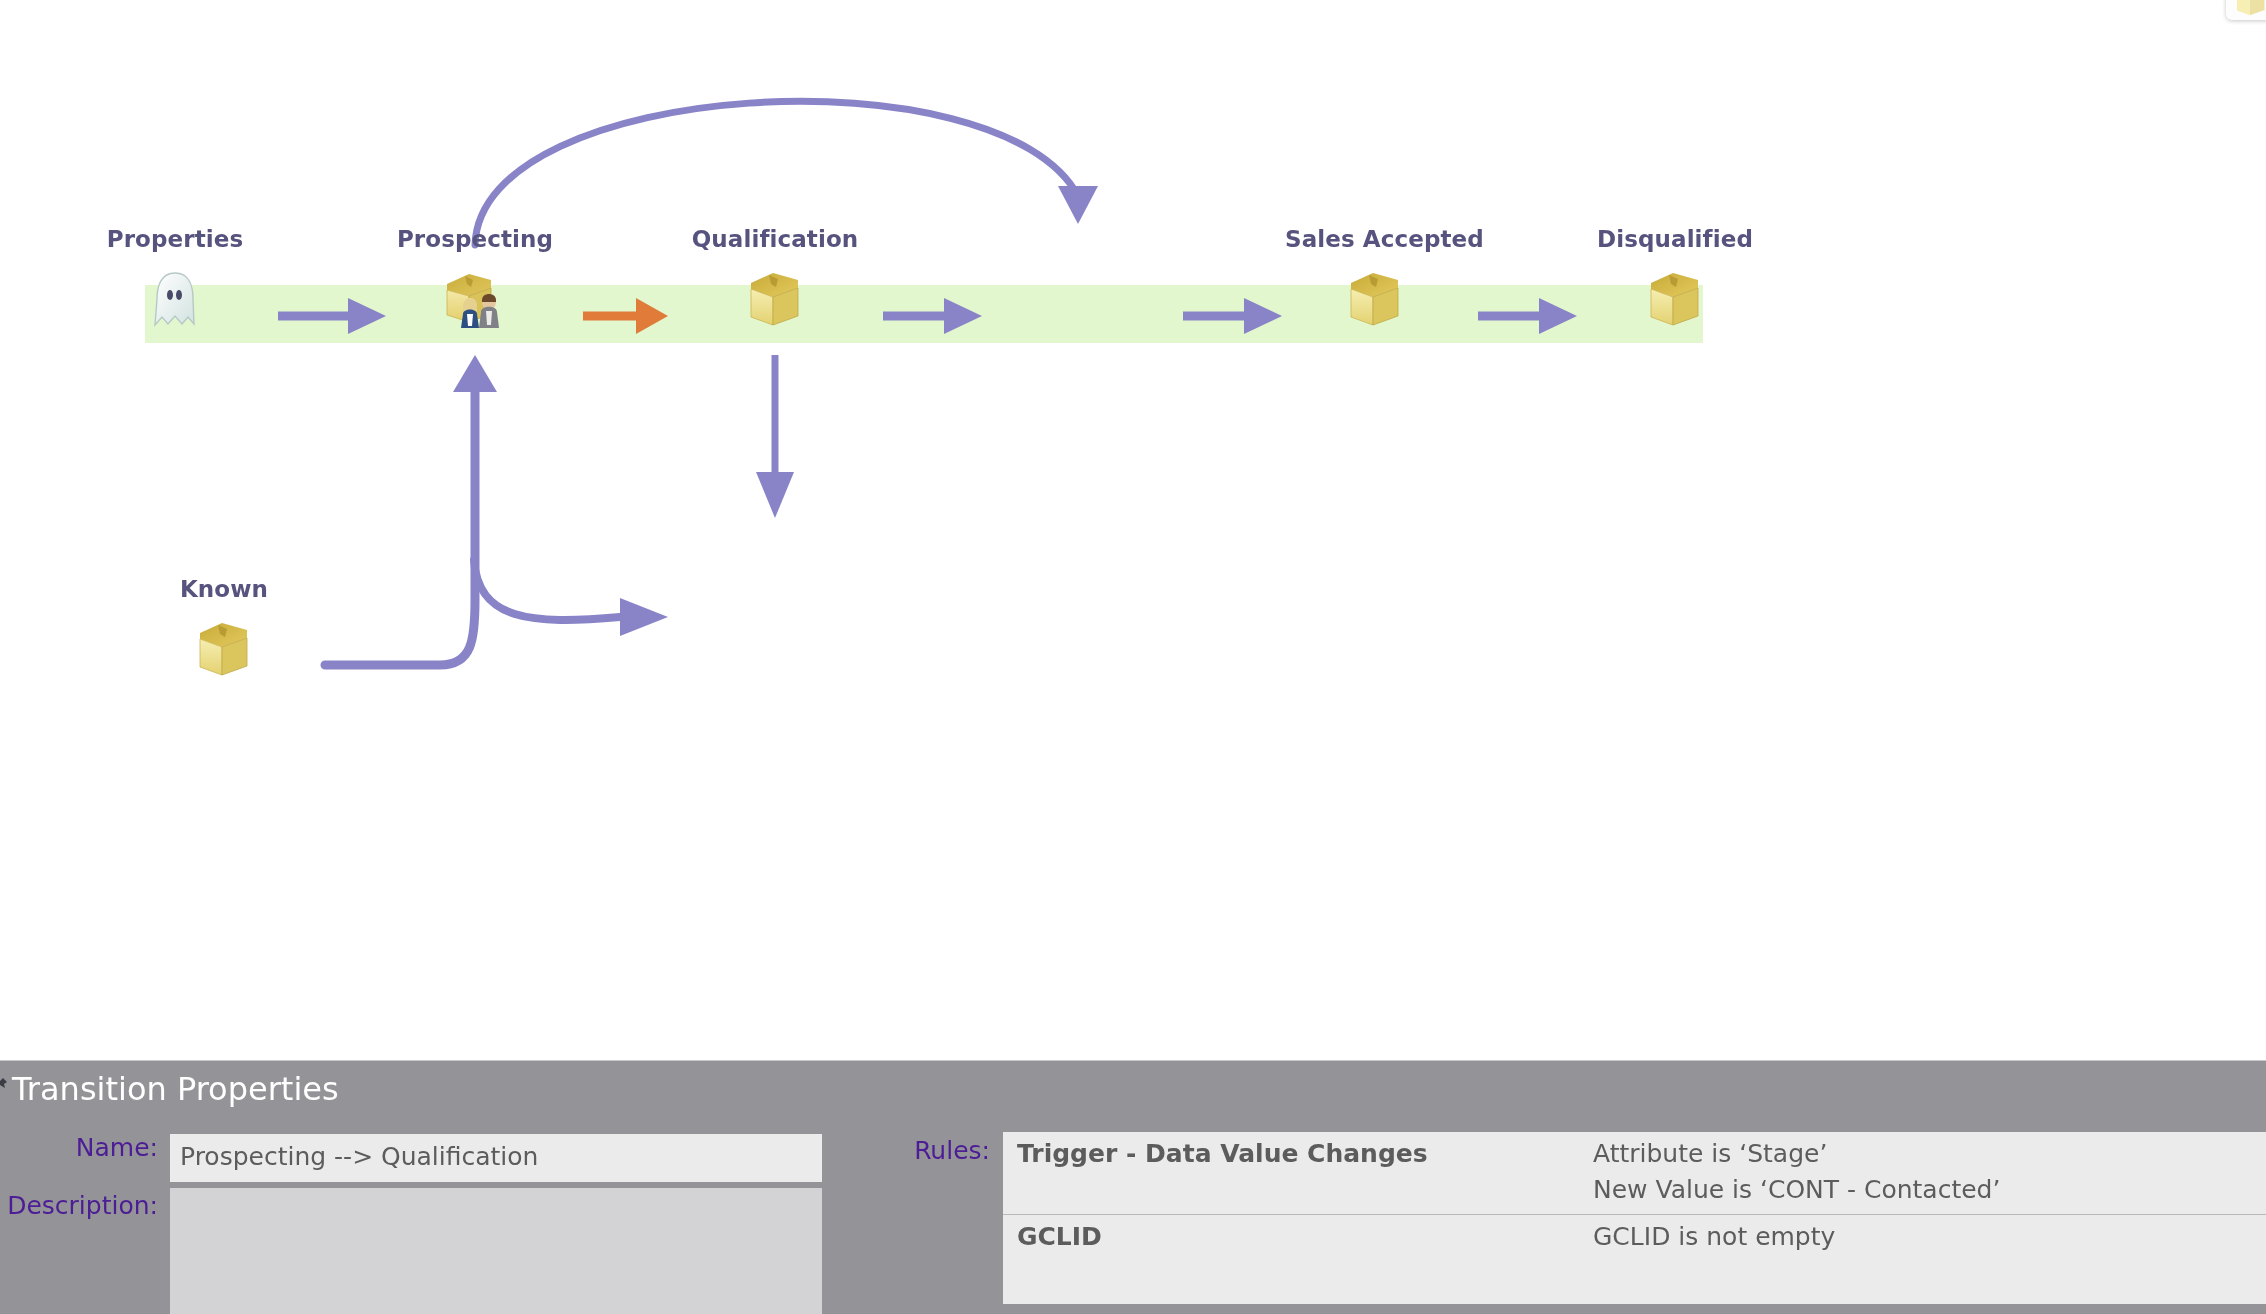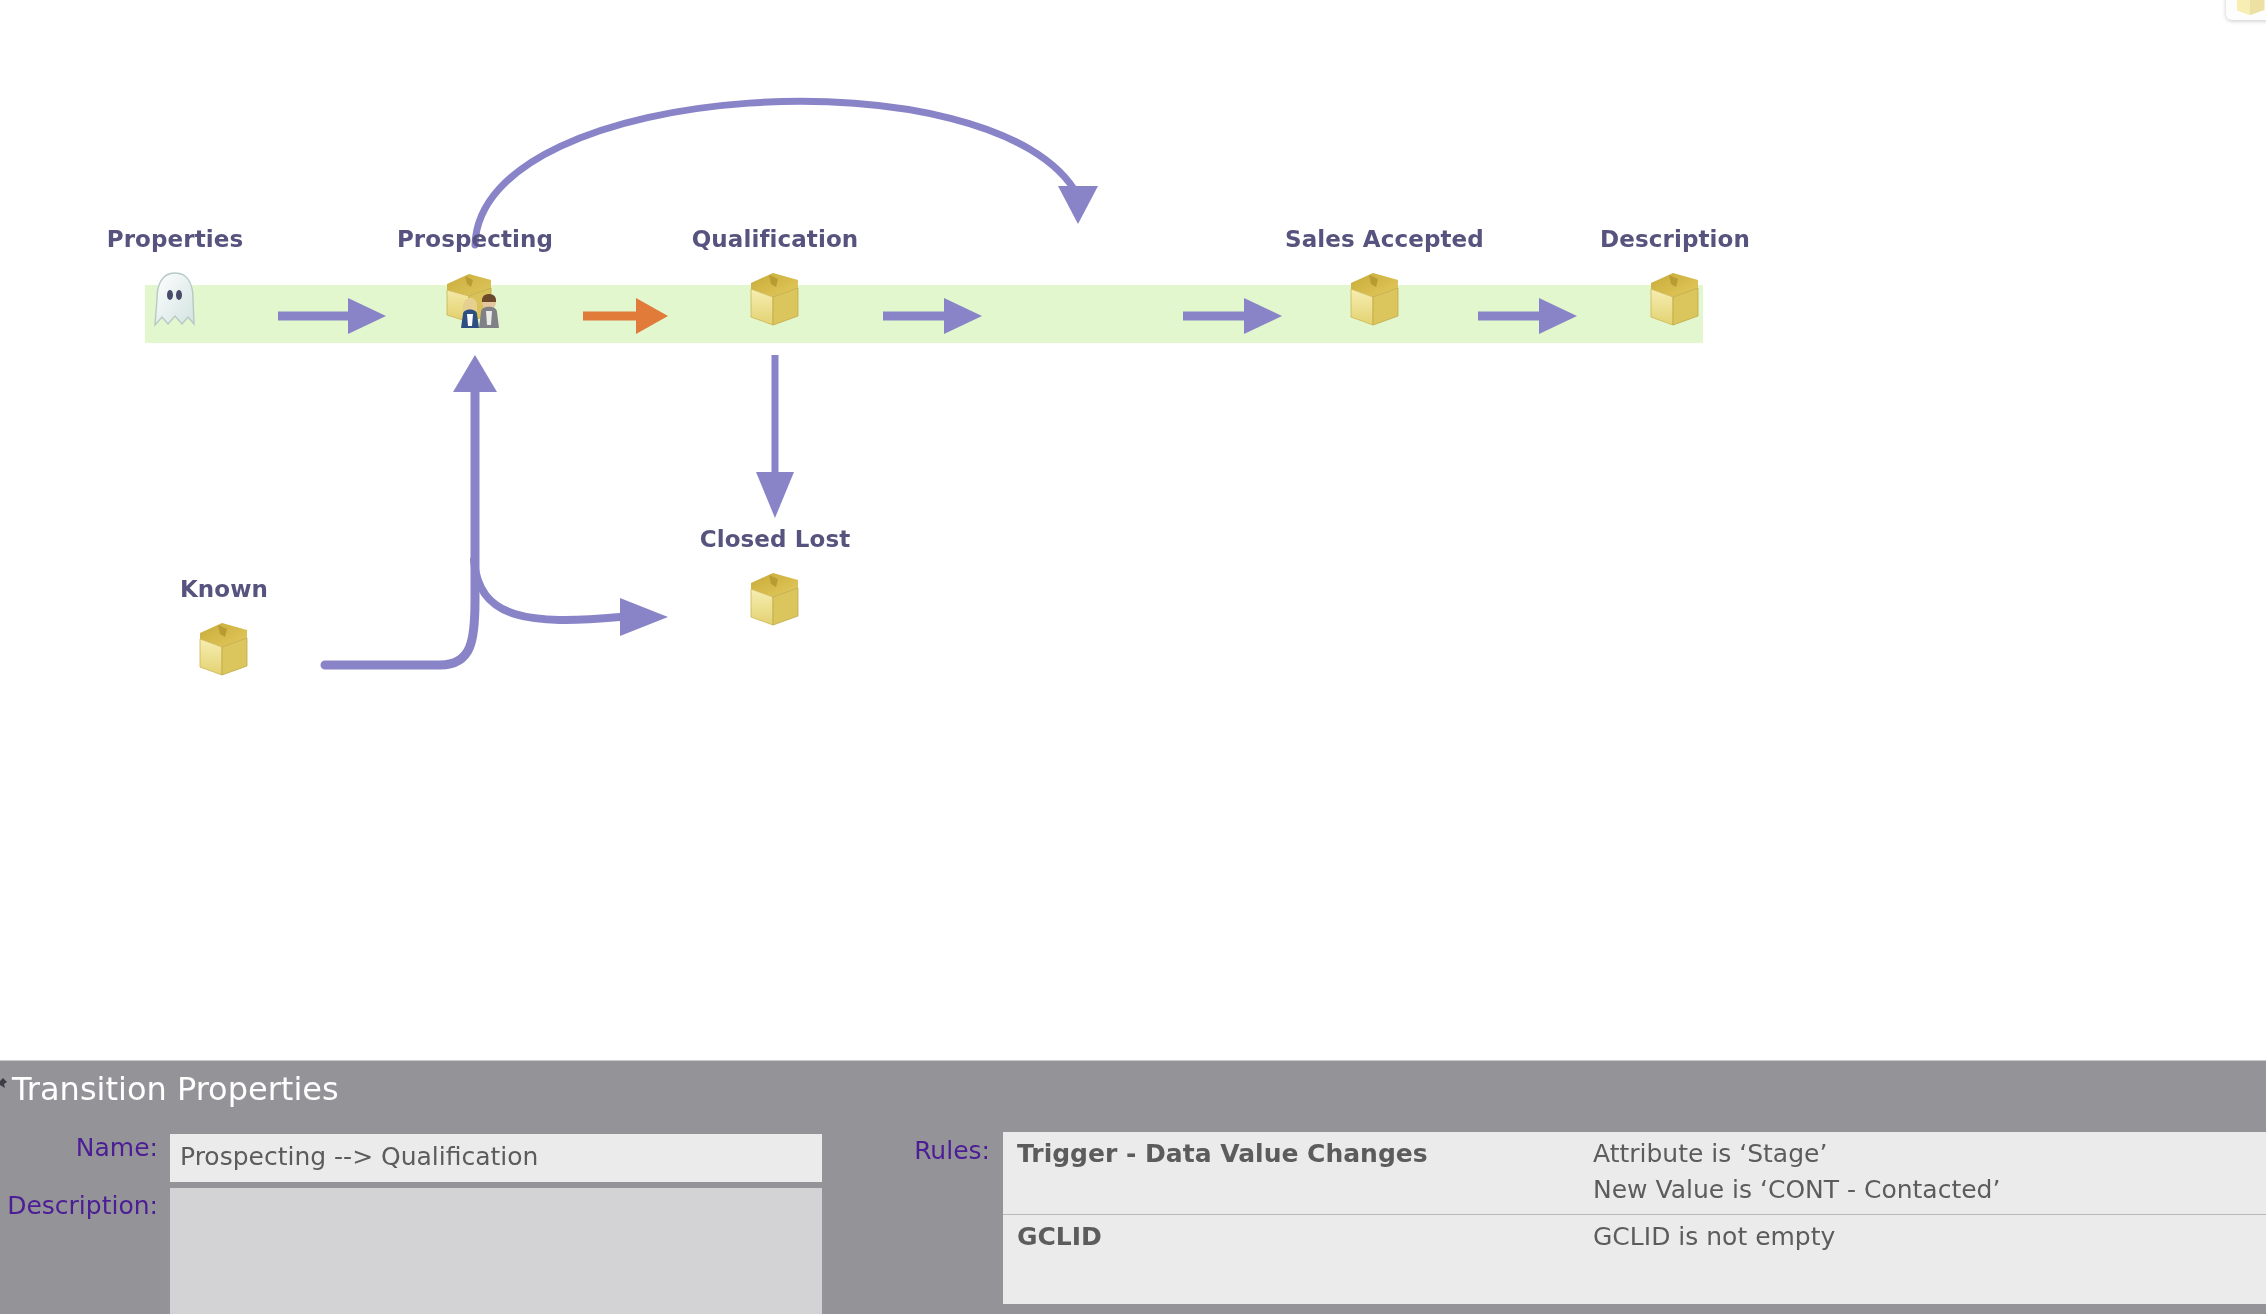--- a/index.html
+++ b/index.html
@@ -317,21 +317,21 @@
       <svg width="58" height="60" viewBox="0 0 58 60">
         <path d="M5,14 L27,4 L52,11 L52,19 L27,28 L5,20 Z" fill="url(#bt)"></path>
         <path d="M5,20 L27,28 L27,56 L5,48 Z" fill="url(#bf)" stroke="#cdb451" stroke-width="0.8"></path>
         <path d="M27,28 L52,19 L52,47 L27,56 Z" fill="#dac65c" stroke="#c1a849" stroke-width="0.8"></path>
         <path d="M23,6 L32,10 L30,18 L25,15 Z" fill="#b89b33"></path>
       </svg>
     </div>
   </div>
 
   <div class="stage" style="left:1585px; top:228px;">
-    <div class="stage-label">Description</div>
+    <div class="stage-label">Disqualified</div>
     <div class="stage-icon">
       <svg width="58" height="60" viewBox="0 0 58 60">
         <path d="M5,14 L27,4 L52,11 L52,19 L27,28 L5,20 Z" fill="url(#bt)"></path>
         <path d="M5,20 L27,28 L27,56 L5,48 Z" fill="url(#bf)" stroke="#cdb451" stroke-width="0.8"></path>
         <path d="M27,28 L52,19 L52,47 L27,56 Z" fill="#dac65c" stroke="#c1a849" stroke-width="0.8"></path>
         <path d="M23,6 L32,10 L30,18 L25,15 Z" fill="#b89b33"></path>
       </svg>
     </div>
   </div>
 
@@ -340,31 +340,20 @@
     <div class="stage-icon">
       <svg width="58" height="60" viewBox="0 0 58 60">
         <path d="M5,14 L27,4 L52,11 L52,19 L27,28 L5,20 Z" fill="url(#bt)"></path>
         <path d="M5,20 L27,28 L27,56 L5,48 Z" fill="url(#bf)" stroke="#cdb451" stroke-width="0.8"></path>
         <path d="M27,28 L52,19 L52,47 L27,56 Z" fill="#dac65c" stroke="#c1a849" stroke-width="0.8"></path>
         <path d="M23,6 L32,10 L30,18 L25,15 Z" fill="#b89b33"></path>
       </svg>
     </div>
   </div>
 
-  <div class="stage" style="left:685px; top:528px;">
-    <div class="stage-label">Closed Lost</div>
-    <div class="stage-icon">
-      <svg width="58" height="60" viewBox="0 0 58 60">
-        <path d="M5,14 L27,4 L52,11 L52,19 L27,28 L5,20 Z" fill="url(#bt)"></path>
-        <path d="M5,20 L27,28 L27,56 L5,48 Z" fill="url(#bf)" stroke="#cdb451" stroke-width="0.8"></path>
-        <path d="M27,28 L52,19 L52,47 L27,56 Z" fill="#dac65c" stroke="#c1a849" stroke-width="0.8"></path>
-        <path d="M23,6 L32,10 L30,18 L25,15 Z" fill="#b89b33"></path>
-      </svg>
-    </div>
-  </div>
 
   <div id="corner-chip">
     <svg class="mini-box" width="34" height="36" viewBox="0 0 58 60">
       <path d="M5,14 L27,4 L52,11 L52,19 L27,28 L5,20 Z" fill="#e3d48b"></path>
       <path d="M5,20 L27,28 L27,56 L5,48 Z" fill="#f6eeb2"></path>
       <path d="M27,28 L52,19 L52,47 L27,56 Z" fill="#ece0a2"></path>
     </svg>
   </div>
 
 </div>

